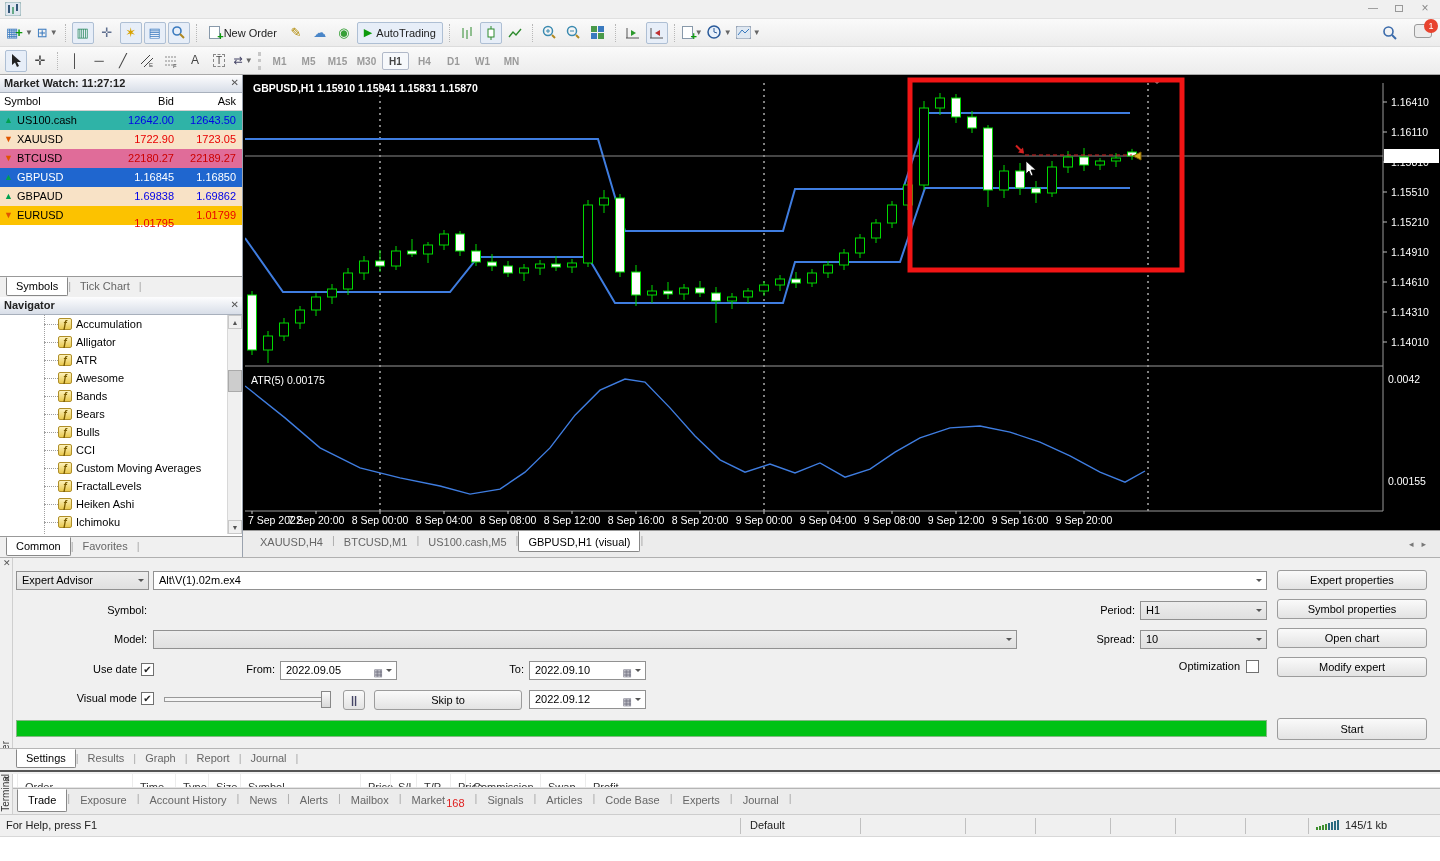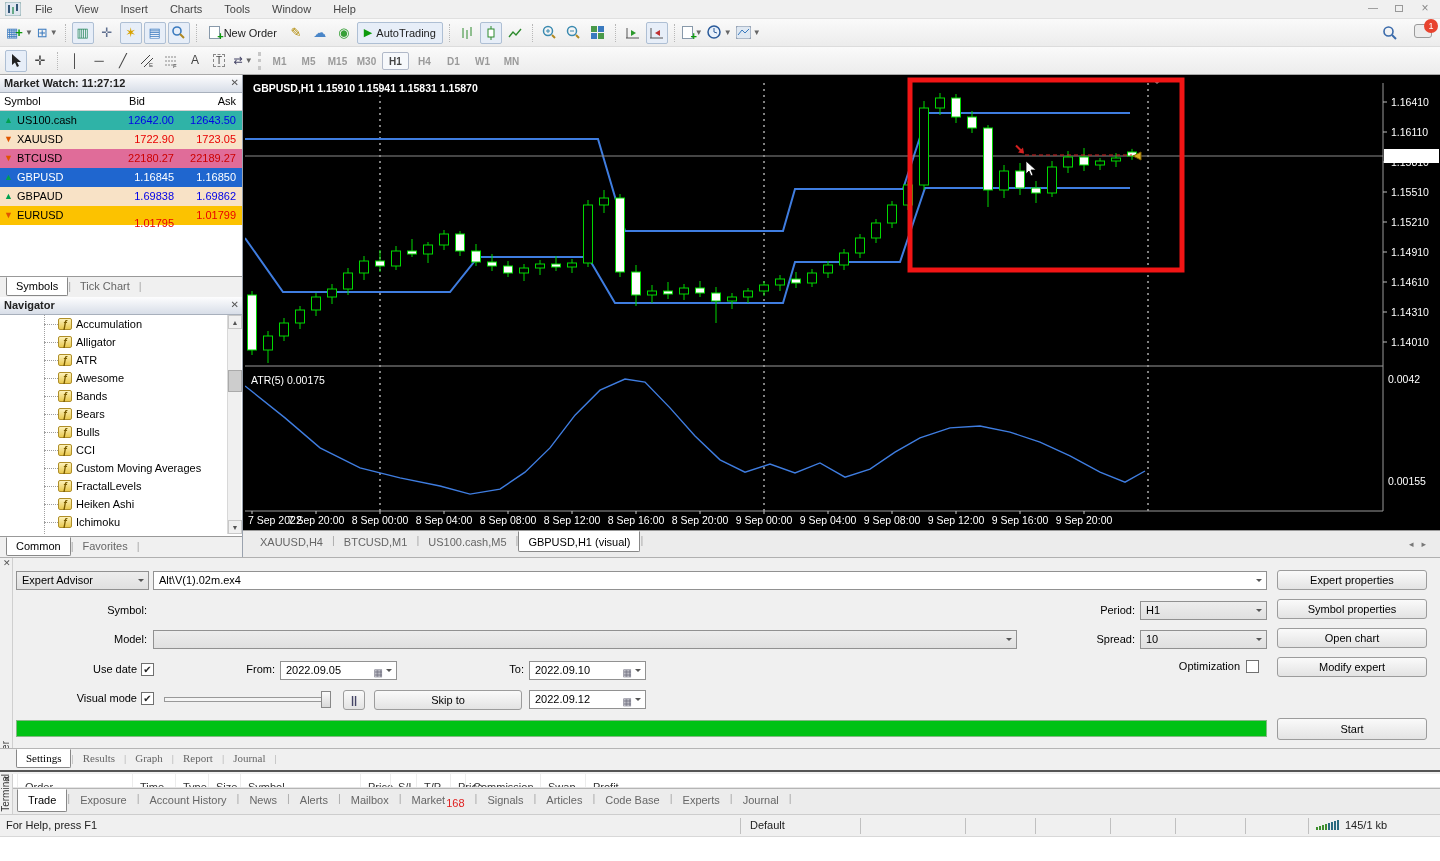--- a/index.html
+++ b/index.html
@@ -75,21 +75,21 @@
   .combo { position:absolute; height:19px; background:linear-gradient(#ededed,#e0e0e0); border:1px solid #919191; line-height:17px; padding-left:5px; color:#000; }
   .combo .caret, .field .caret { position:absolute; right:4px; top:7px; width:0; height:0; border:3.5px solid transparent; border-top-color:#555; }
   .field { position:absolute; height:19px; background:#fff; border:1px solid #919191; line-height:17px; padding-left:5px; color:#000; }
   .cal { position:absolute; right:13px; top:2px; font-size:10px; color:#667; }
   .btn { position:absolute; height:20px; background:linear-gradient(#fafafa,#e3e3e3); border:1px solid #9c9c9c; border-radius:3px; text-align:center; line-height:18px; color:#000; }
   .cb { position:absolute; width:13px; height:13px; background:#fff; border:1px solid #707070; font-size:10px; line-height:12px; text-align:center; color:#222; }
   #vslider { position:absolute; left:164px; top:133px; width:167px; height:17px; }
   #vslider .track { position:absolute; left:0; top:6px; width:167px; height:5px; background:#f5f5f5; border:1px solid #999; }
   #vslider .thumb { position:absolute; right:0; top:0; width:10px; height:17px; background:linear-gradient(#fbfbfb,#d9d9d9); border:1px solid #888; }
   #progress { position:absolute; left:16px; top:162px; width:1251px; height:17px; background:#00c214; border:1px solid #84b884; }
-  #tester-tabs { position:absolute; left:0; bottom:0; width:100%; height:22px; background:#f0f0f0; border-top:1px solid #b5b5b5; padding-left:16px; display:flex; align-items:flex-start;font-family:Liberation Serif, serif; }
+  #tester-tabs { position:absolute; left:0; bottom:0; width:100%; height:22px; background:#f0f0f0; border-top:1px solid #b5b5b5; padding-left:16px; display:flex; align-items:flex-start; }
 
   
   #terminal { left:0; top:774px; width:1440px; height:40px; background:#fff; }
   #term-sliver { position:absolute; left:13px; top:0; width:1427px; height:14px; overflow:hidden; background:#fff; border-bottom:1px solid #e4e4e4; }
   .tcol { position:absolute; top:7px; color:#333; }
   .tcol-line { position:absolute; top:0; height:14px; border-left:1px solid #ececec; }
   #term-tabs { position:absolute; left:13px; top:14px; width:1427px; height:26px; background:#ececec; border-top:1px solid #b5b5b5; padding-left:4px; display:flex; align-items:flex-start; }
   #term-tabs .tab { padding:4px 10px 5px; }
   .badge-sub { color:#e02020; font-size:11px; vertical-align:sub; margin-left:1px; }
 
@@ -111,29 +111,20 @@
 
   <div id="menubar" class="abs">
     <span class="abs" style="left:5px;top:2px">
       <svg width="16" height="14">
           <rect x="0" y="0" width="16" height="14" rx="2" fill="#dfe6ef" stroke="#8aa"></rect>
           <line x1="4" y1="3" x2="4" y2="11" stroke="#357" stroke-width="2"></line>
           <line x1="8" y1="5" x2="8" y2="12" stroke="#6a8" stroke-width="2"></line>
           <line x1="12" y1="2" x2="12" y2="9" stroke="#357" stroke-width="2"></line>
         </svg>
     </span>
-    <div id="menu-items" class="abs">
-        <span class="menu-item">File</span>
-        <span class="menu-item">View</span>
-        <span class="menu-item">Insert</span>
-        <span class="menu-item">Charts</span>
-        <span class="menu-item">Tools</span>
-        <span class="menu-item">Window</span>
-        <span class="menu-item">Help</span>
-      </div>
     <div id="win-controls" class="abs">
       <span class="winbtn">—</span>
       <span class="winbtn"><span class="restore-glyph"></span></span>
       <span class="winbtn" style="font-size:12px">×</span>
     </div>
   </div>
 
   <div id="toolbar1" class="abs">
     <div class="tbtn">
         <span class="glyph" style="color:#3a7abf">▦</span>
@@ -329,21 +320,21 @@
         <div class="tfbtn">W1</div>
         <div class="tfbtn">MN</div>
       </div>
   </div>
 
   <div id="market-watch" class="abs">
     <div class="panel-title">Market Watch: 11:27:12</div>
     <span class="panel-x">✕</span>
     <div id="mw-head">
         <span style="left: 4px; width: 90px; text-align: left;">Symbol</span>
-        <span style="left: 100px; width: 74px; text-align: center;">Bid</span>
+        <span style="left: 100px; width: 74px; text-align: right;">Bid</span>
         <span style="left: 174px; width: 62px; text-align: right;">Ask</span>
       </div>
     <div id="mw-rows">
         <div class="mw-row" style="background: rgb(47, 179, 167);">
           <span class="mw-arrow" style="color: rgb(0, 160, 80);">▲</span>
           <span class="mw-sym" style="color: rgb(0, 0, 0);">US100.cash</span>
           <span class="mw-bid" style="color: rgb(0, 0, 232);">12642.00</span>
           <span class="mw-ask" style="color: rgb(0, 0, 232);">12643.50</span>
         </div>
         <div class="mw-row" style="background: rgb(248, 226, 198);">

